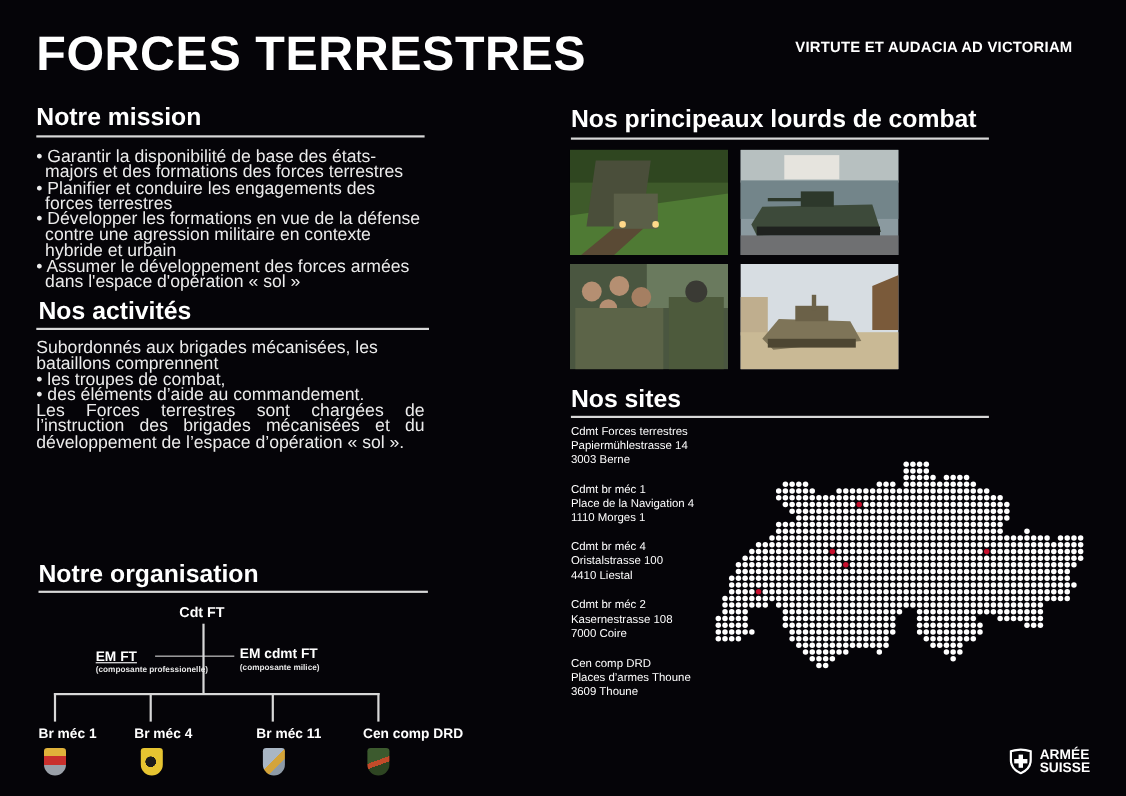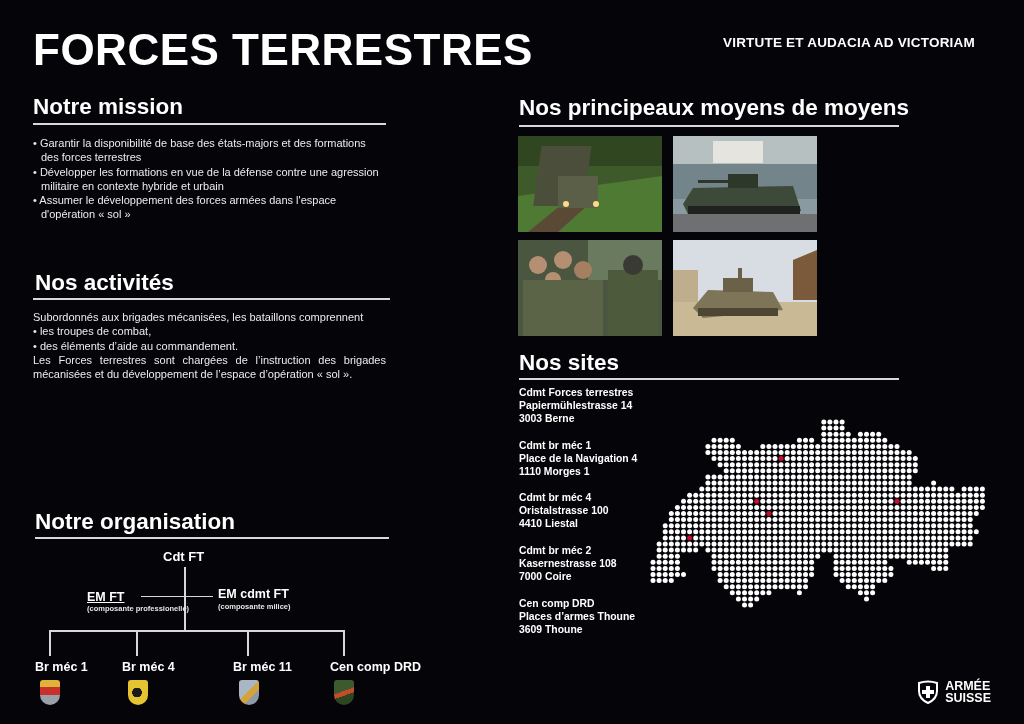--- a/index.html
+++ b/index.html
@@ -6,52 +6,53 @@
   body {
     width:1024px; height:724px; background:#050408; color:#ffffff;
     font-family:"Liberation Sans", "DejaVu Sans", sans-serif;
     position:relative; overflow:hidden;
   }
   .abs { position:absolute; }
   .main-title { left:33px; top:26px; font-size:44px; font-weight:bold; letter-spacing:0.5px; line-height:48px; margin:0; }
   .motto { left:723px; top:35px; font-size:13.5px; font-weight:bold; letter-spacing:0.2px; }
   .sec-title { font-size:22.5px; font-weight:bold; line-height:26px; margin:0; }
   .rule { height:2px; background:#d8d8d8; }
-  .body-text { font-size:11px; line-height:14.3px; color:#ececec; }
+  .body-text { font-size:16px; line-height:14.3px; color:#ececec; }
   .bullets { list-style:none; margin:0; padding:0; }
   .bullets li { padding-left:8px; text-indent:-8px; }
   .bullets li::before { content:"• "; }
   .activities p { margin:0; }
   .activities .just { text-align:justify; }
   
   .org-line { position:absolute; background:#d8d8d8; }
   .org-label { position:absolute; font-weight:bold; font-size:12.5px; white-space:nowrap; }
   .org-sub { position:absolute; font-weight:bold; font-size:7.5px; white-space:nowrap; color:#e6e6e6; }
   .badge { position:absolute; width:20px; height:25px; border-radius:3px 3px 10px 10px; }
   
   .photo { position:absolute; overflow:hidden; }
   
-  .site { position:absolute; left:519px; font-size:10.4px; font-weight:bold; line-height:13.2px; }
+  .site { position:absolute; left:519px; font-size:10.4px; font-weight:normal; line-height:13.2px; }
   .site div { white-space:nowrap; }
   
   .map { position:absolute; left:0; top:0; width:1024px; height:724px; pointer-events:none; }
   .logo { right:33px; top:680px; display:flex; align-items:flex-end; }
   .logo-text { font-size:12.5px; font-weight:bold; line-height:12px; margin-left:6px; }
 </style>
 </head>
 <body>
 
 <h1 class="abs main-title">FORCES TERRESTRES</h1>
 <div class="abs motto">VIRTUTE ET AUDACIA AD VICTORIAM</div>
 
 <section>
   <h2 class="abs sec-title" style="left:33px;top:94px;">Notre mission</h2>
   <div class="abs rule" style="left:33px;top:123px;width:353px;"></div>
   <ul class="abs bullets body-text" style="left:33px;top:136px;width:352px;">
     <li>Garantir la disponibilité de base des états-majors et des formations des forces terrestres</li>
+    <li>Planifier et conduire les engagements des forces terrestres</li>
     <li>Développer les formations en vue de la défense contre une agression militaire en contexte hybride et urbain</li>
     <li>Assumer le développement des forces armées dans l'espace d'opération « sol »</li>
   </ul>
 </section>
 
 <section>
   <h2 class="abs sec-title" style="left:35px;top:270px;">Nos activités</h2>
   <div class="abs rule" style="left:33px;top:298px;width:357px;"></div>
   <div class="abs body-text activities" style="left:33px;top:310px;width:353px;">
     <p>Subordonnés aux brigades mécanisées, les bataillons comprennent</p>
@@ -87,21 +88,21 @@
   <div class="org-label" style="left:233px;top:660px;">Br méc 11</div>
   <div class="org-label" style="left:330px;top:660px;">Cen comp DRD</div>
 
   <div class="badge" style="left:40px;top:680px;background:linear-gradient(180deg,#e0b23a 0 30%,#c9302c 30% 60%,#9aa0a8 60%);"></div>
   <div class="badge" style="left:128px;top:680px;background:radial-gradient(circle at 45% 50%,#1b1b1b 0 28%,#e6c431 30%);"></div>
   <div class="badge" style="left:239px;top:680px;background:linear-gradient(135deg,#a9b6c4 0 45%,#d4a43a 45% 65%,#8e9aa6 65%);"></div>
   <div class="badge" style="left:334px;top:680px;background:linear-gradient(160deg,#3c5a2e 0 45%,#c24b2a 45% 60%,#2e4522 60%);"></div>
 </section>
 
 <section>
-  <h2 class="abs sec-title" style="left:519px;top:95px;">Nos principeaux moyens de moyens</h2>
+  <h2 class="abs sec-title" style="left:519px;top:95px;">Nos principeaux lourds de combat</h2>
   <div class="abs rule" style="left:519px;top:125px;width:380px;"></div>
 
   <div class="photo" style="left:518px;top:136px;width:144px;height:96px;">
     <svg width="144" height="96" viewBox="0 0 144 96">
       <rect width="144" height="96" fill="#3e5a2a"></rect>
       <rect width="144" height="30" fill="#2f4620"></rect>
       <polygon points="0,60 144,40 144,96 0,96" fill="#4f7a34"></polygon>
       <polygon points="10,96 60,55 80,60 40,96" fill="#5a4a35"></polygon>
       <rect x="25" y="10" width="50" height="60" fill="#4a4e3a" transform="skewX(-8)"></rect>
       <rect x="40" y="40" width="40" height="32" fill="#5b5f48"></rect>

